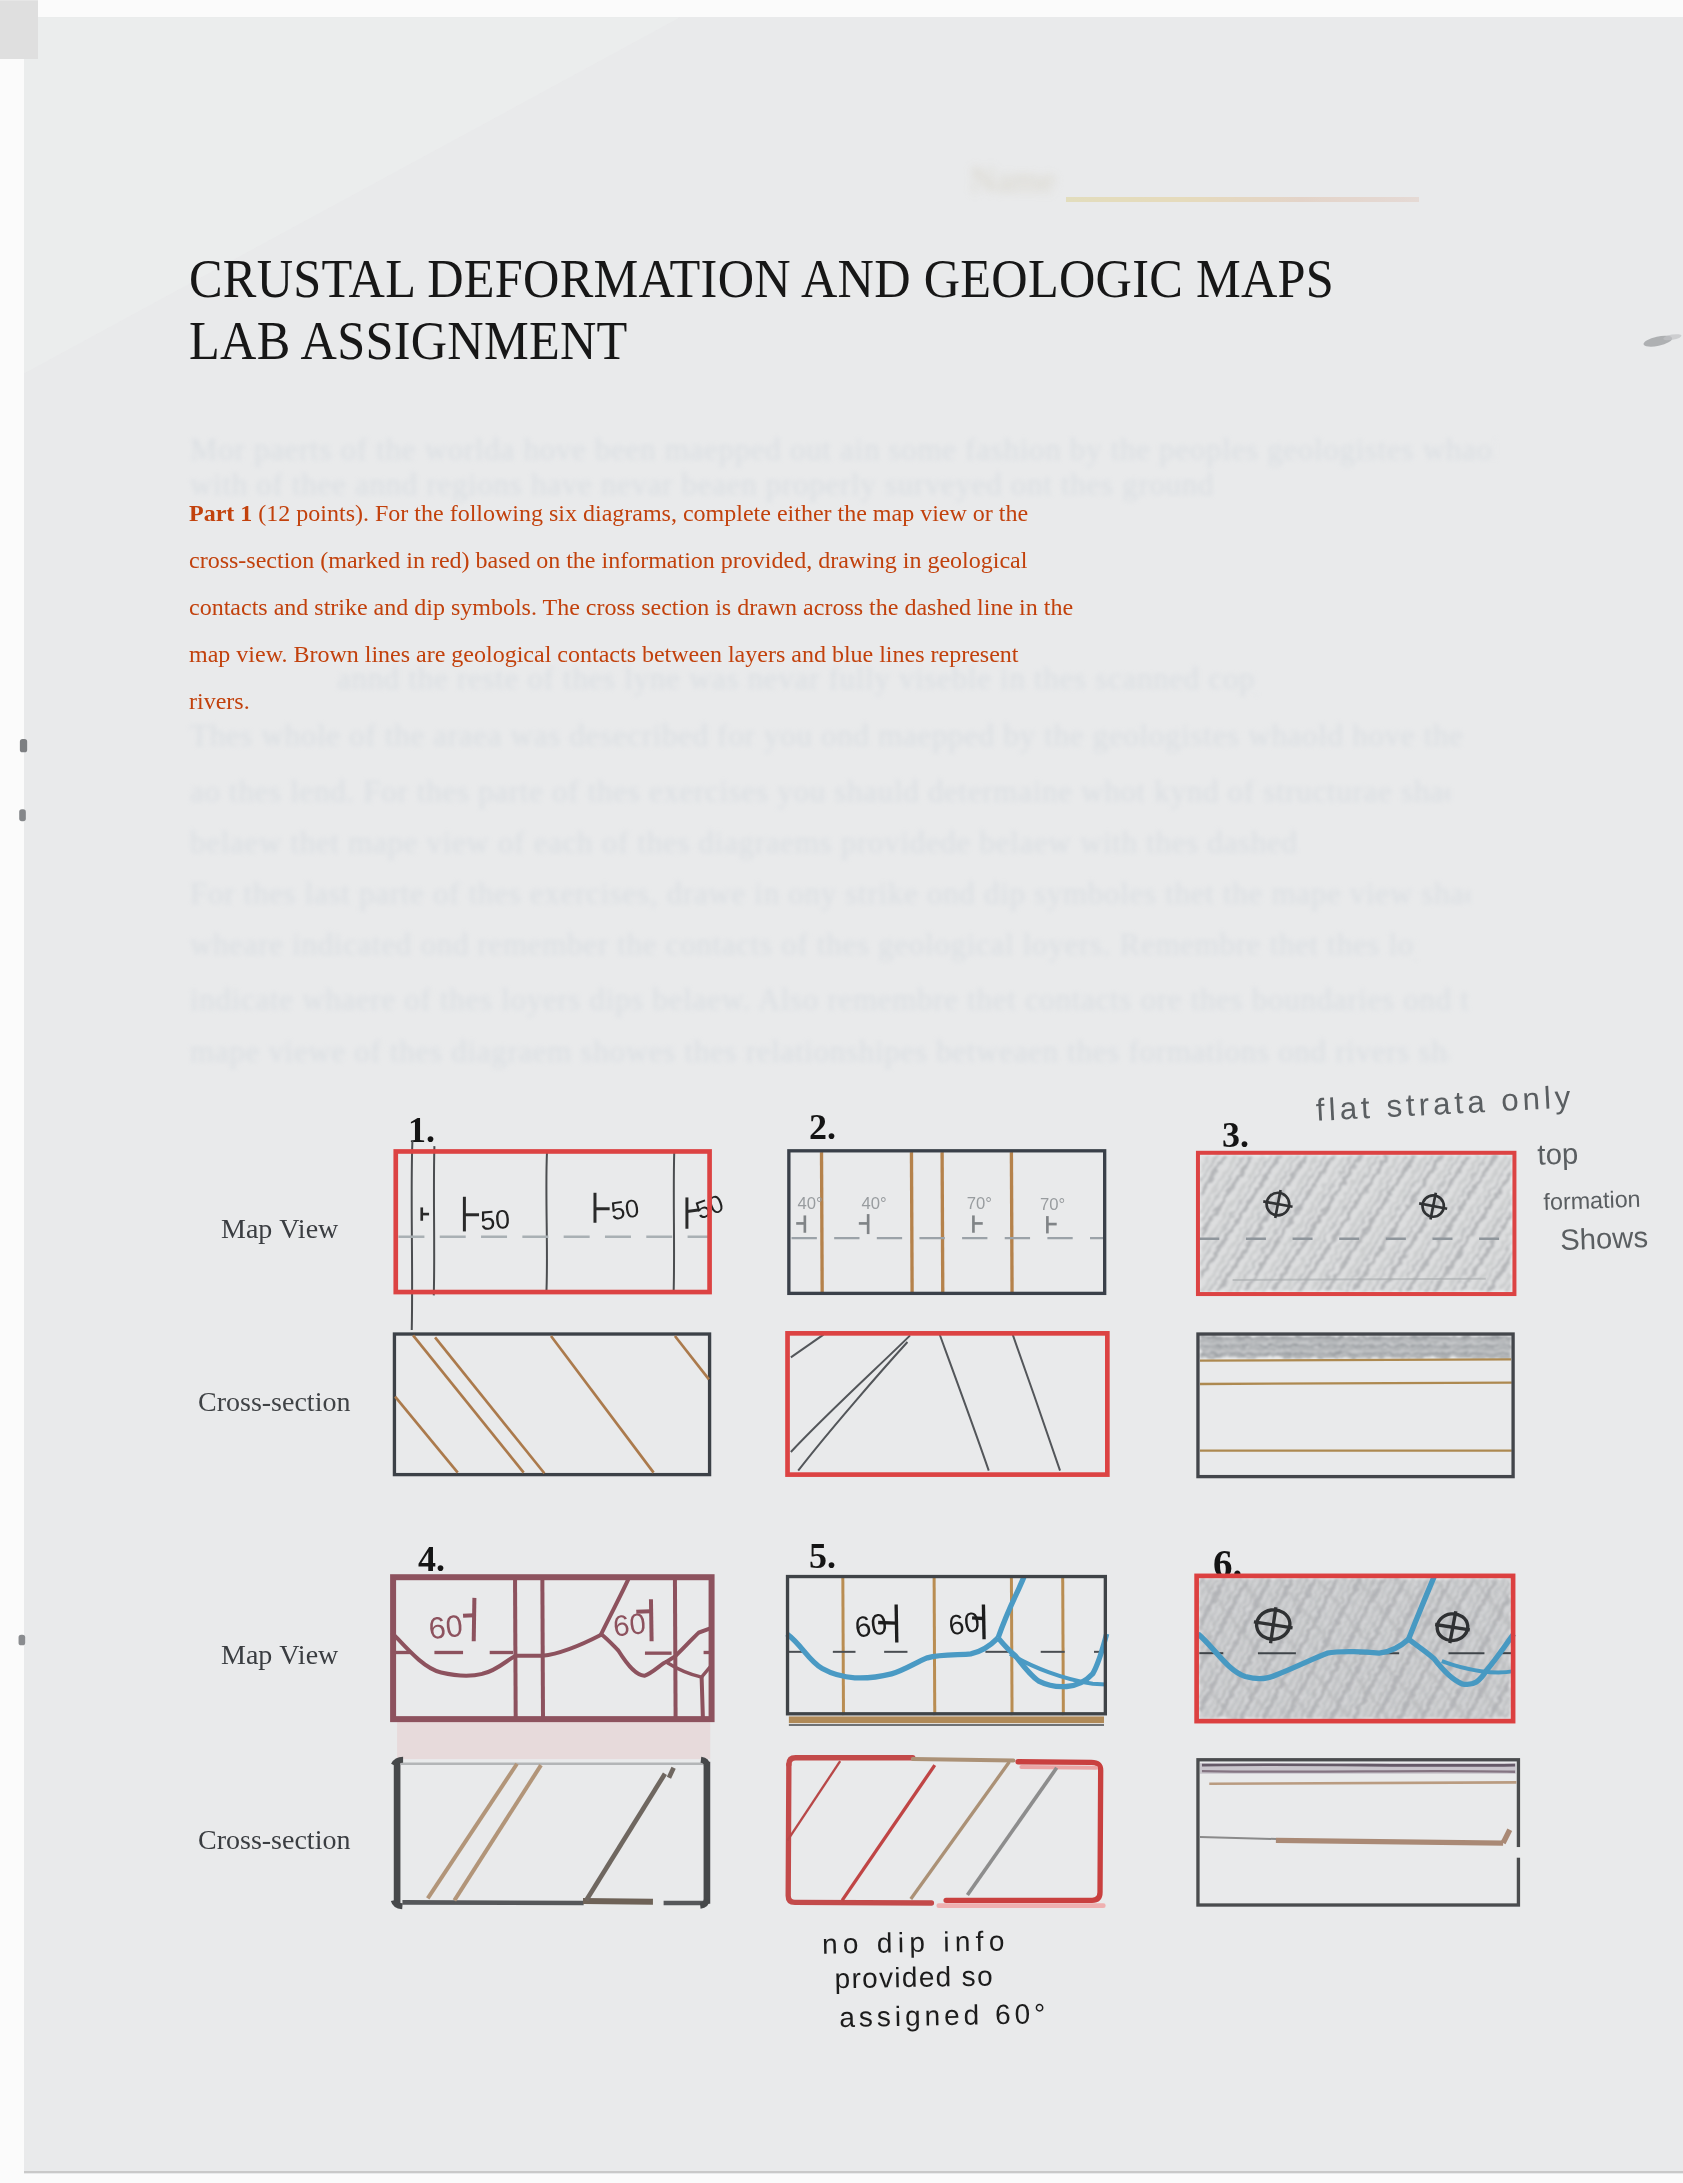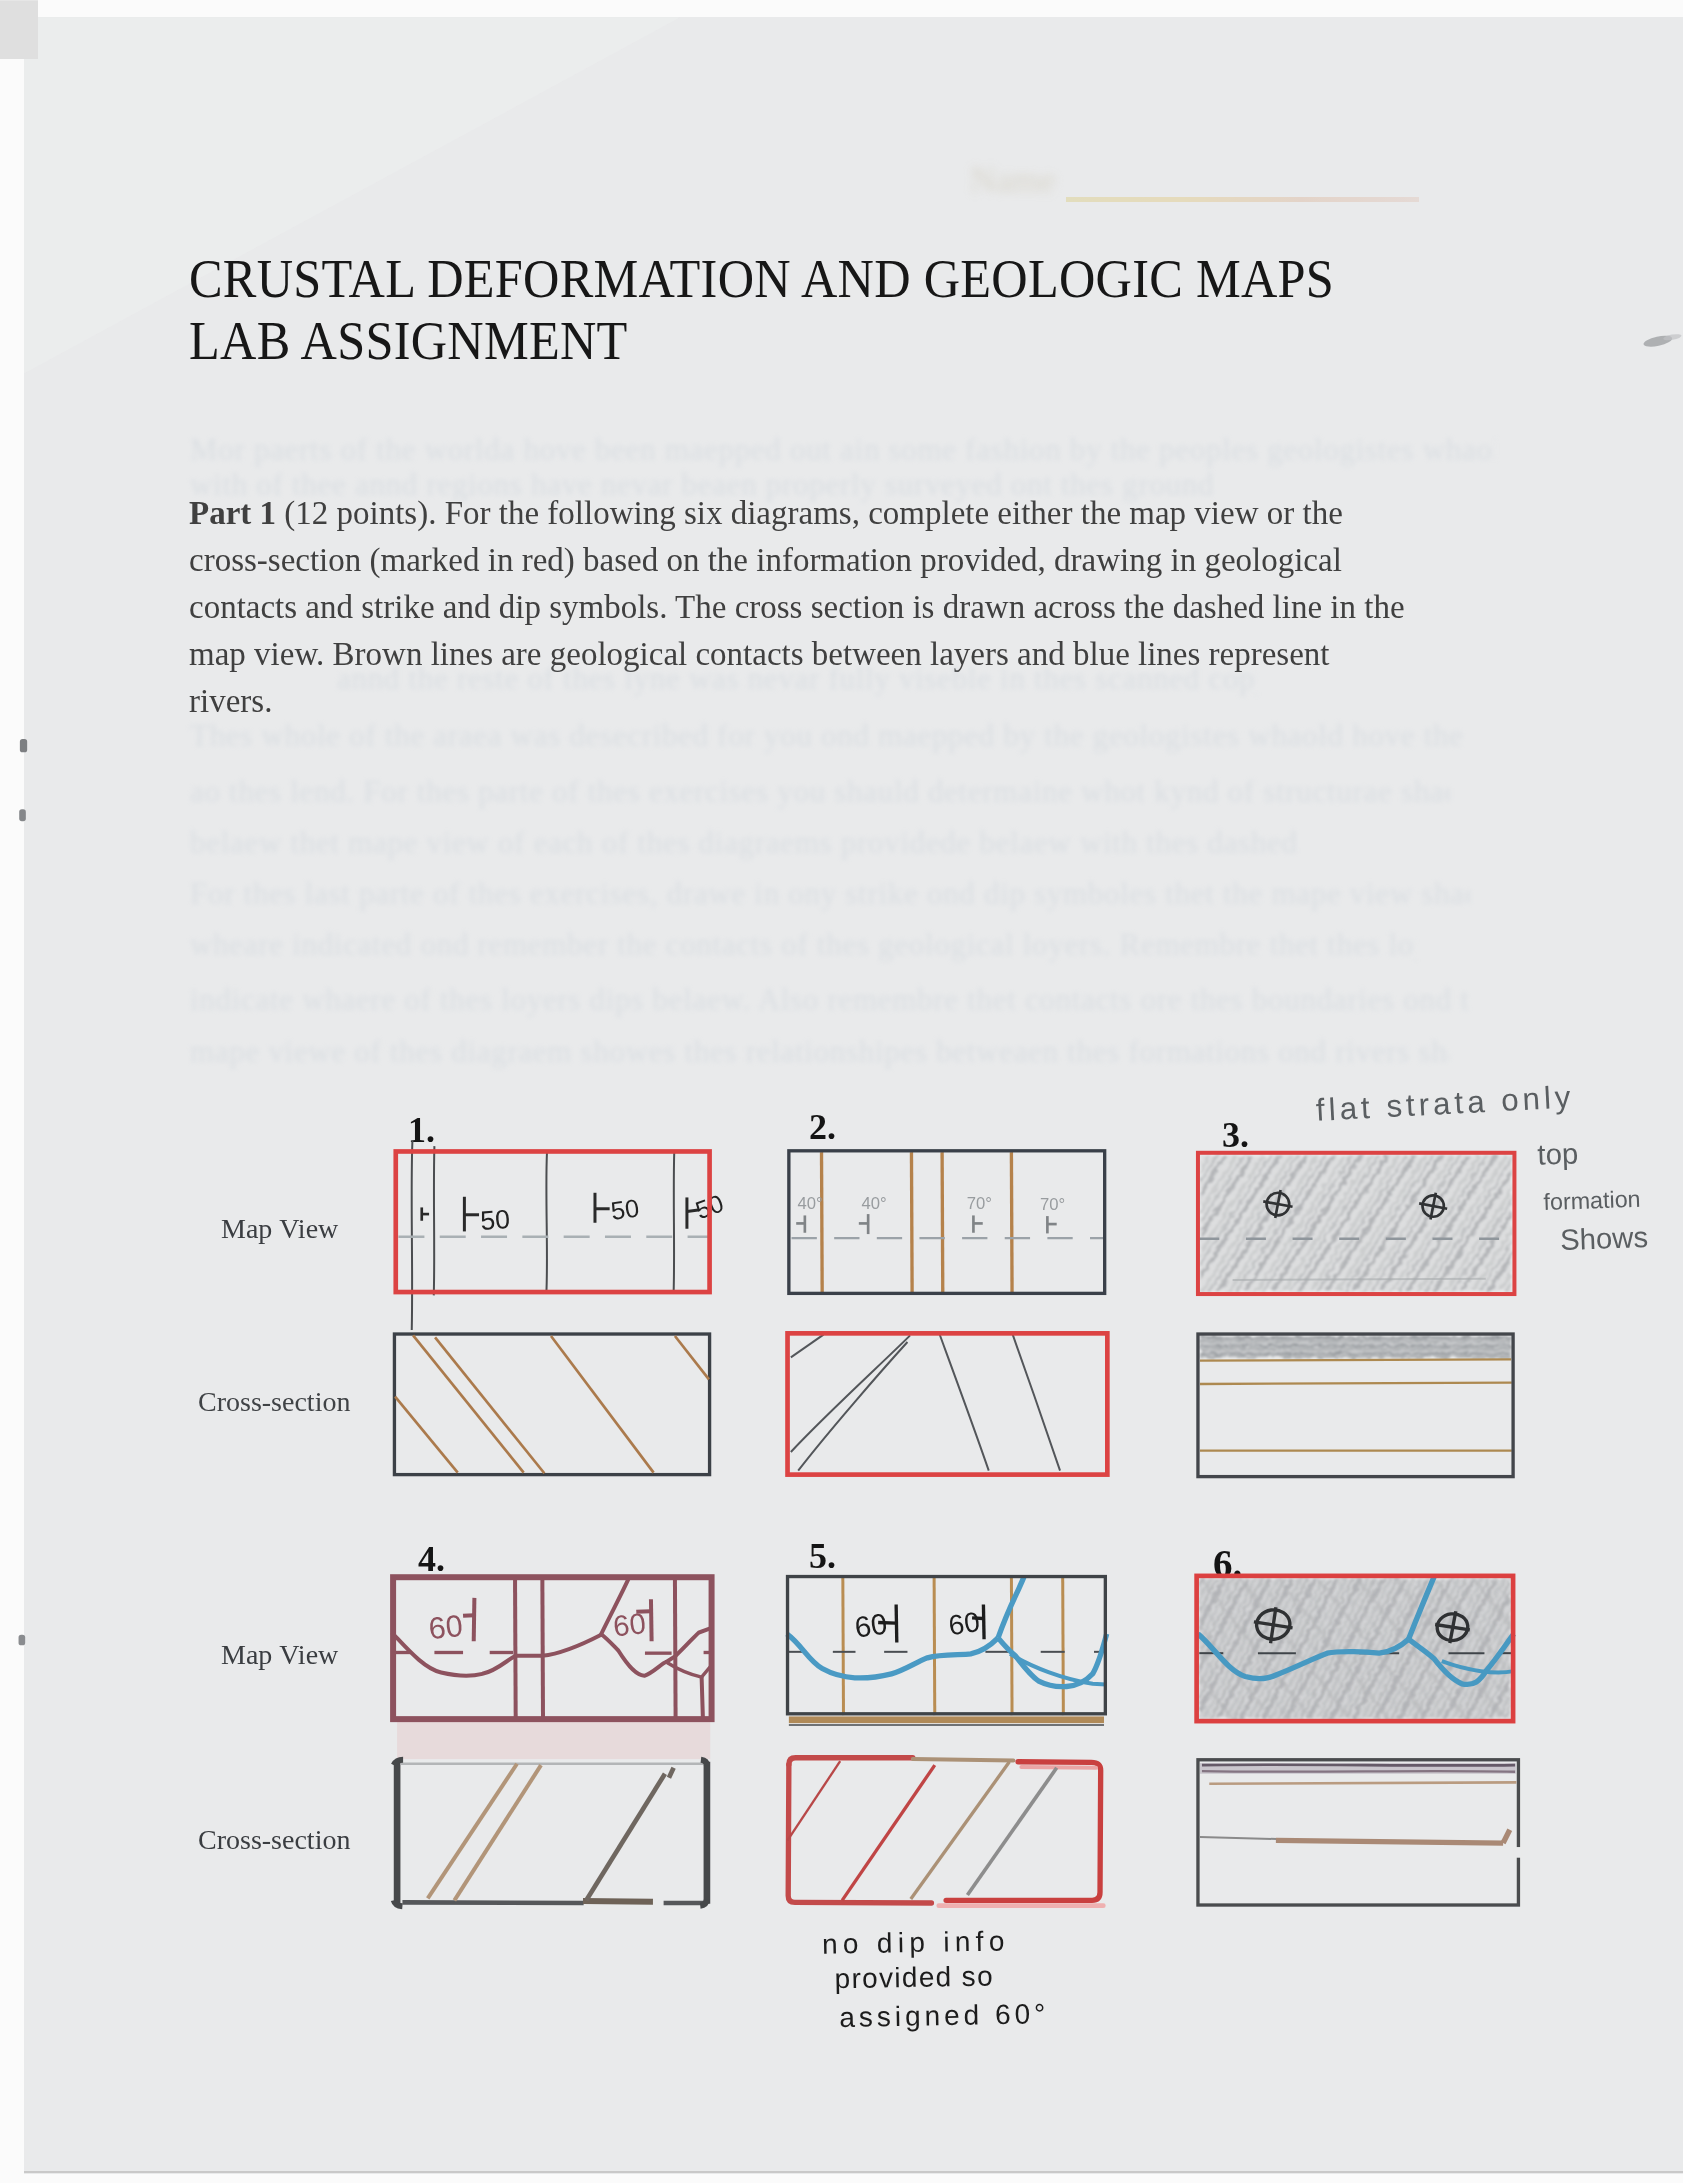--- a/index.html
+++ b/index.html
@@ -36,21 +36,21 @@
 <div class="abs" style="left:970px;top:159px;width:100px;height:47px;filter:blur(4.7px);color:#d3cfc2;font-size:36px;opacity:.8;">Name</div>
 
 <div class="abs" style="left:1066px;top:197px;width:353px;height:4.7px;filter:blur(1.3px);background:linear-gradient(90deg,#ded398,#e3cf96,#dfc2ad,#e2cdc4);opacity:.55;filter:blur(0.7px);"></div>
 
 <div class="abs txt" style="left:189px;top:248px;font-size:55px;line-height:62px;color:#171717;letter-spacing:0.3px;transform:scaleX(.915);transform-origin:left top;">CRUSTAL DEFORMATION AND GEOLOGIC MAPS<br>LAB ASSIGNMENT</div>
 
 <div class="ghost" style="left:190px;top:432px;width:1306px;">Mor paerts of the worlda hove been maepped out ain some fashion by the peoples geologistes whaold</div>
 
 <div class="ghost" style="left:190px;top:467px;width:1040px;">with of thee annd regions have nevar beaen properly surveyed ont thes ground</div>
 
-<div class="abs txt" style="left:189px;top:490px;font-size:33px;line-height:47px;color:#404040;width:1253px;">
+<div class="abs txt" style="left:189px;top:490px;font-size:24px;line-height:47px;color:#c2410c;width:1253px;">
 <b>Part 1</b> (12 points). For the following six diagrams, complete either the map view or the<br>
 cross-section (marked in red) based on the information provided, drawing in geological<br>
 contacts and strike and dip symbols. The cross section is drawn across the dashed line in the<br>
 map view. Brown lines are geological contacts between layers and blue lines represent<br>
 rivers.</div>
 
 <div class="ghost" style="left:337px;top:661px;width:920px;">annd the reste of thes lyne was nevar fully viseble in thes scanned copy herre too</div>
 
 <div class="ghost" style="left:190px;top:718px;width:1273px;">Thes whole of the araea was desecribed for you ond maepped by the geologistes whaold hove the loyers</div>
 

